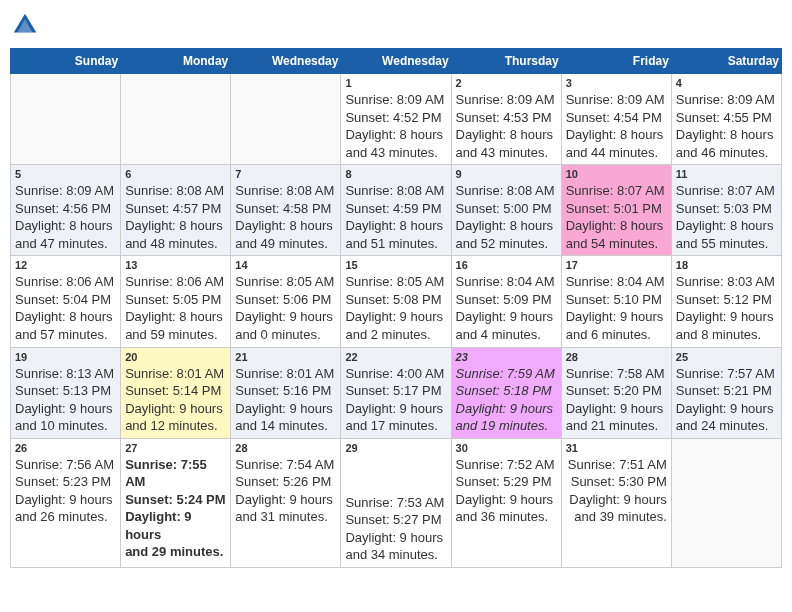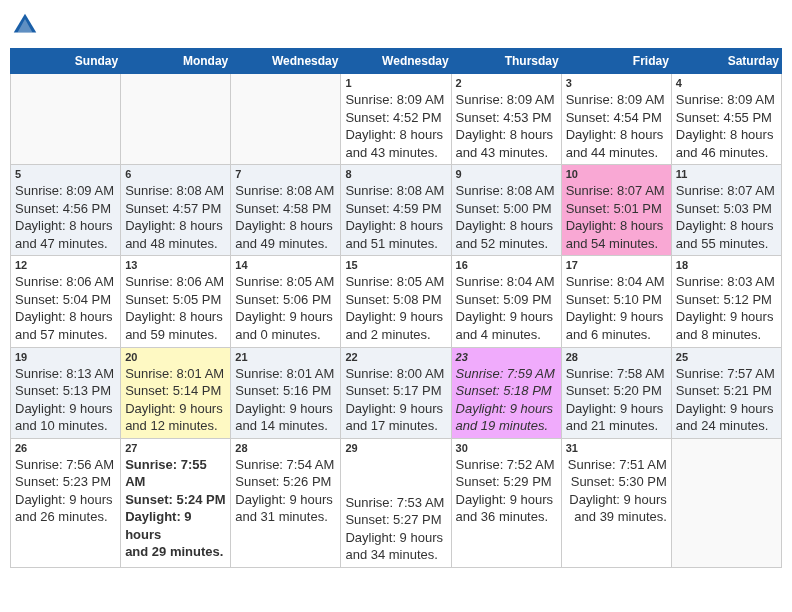--- a/index.html
+++ b/index.html
@@ -290,21 +290,21 @@
           </td>
           <td style="background: rgb(238, 242, 247);">
             <div class="day-num">21</div>
             <div class="day-info" style="white-space: pre-line;">Sunrise: 8:01 AM
 Sunset: 5:16 PM
 Daylight: 9 hours
 and 14 minutes.</div>
           </td>
           <td style="background: rgb(238, 242, 247);">
             <div class="day-num">22</div>
-            <div class="day-info" style="white-space: pre-line;">Sunrise: 8:00 AM
+            <div class="day-info" style="white-space: pre-line;">Sunrise: 4:00 AM
 Sunset: 5:17 PM
 Daylight: 9 hours
 and 17 minutes.</div>
           </td>
           <td style="background: #f0abfc; font-style: italic;">
             <div class="day-num">23</div>
             <div class="day-info" style="white-space: pre-line;">Sunrise: 7:59 AM
 Sunset: 5:18 PM
 Daylight: 9 hours
 and 19 minutes.</div>

